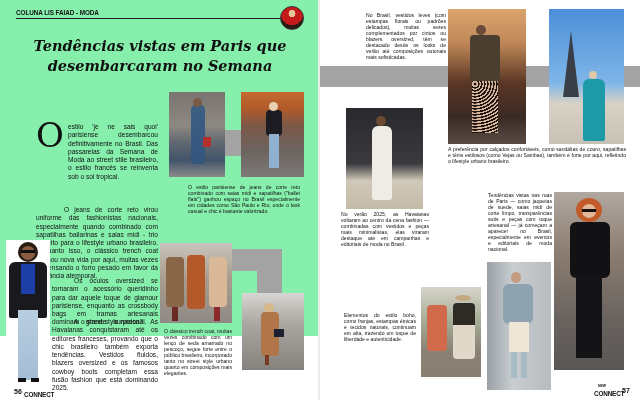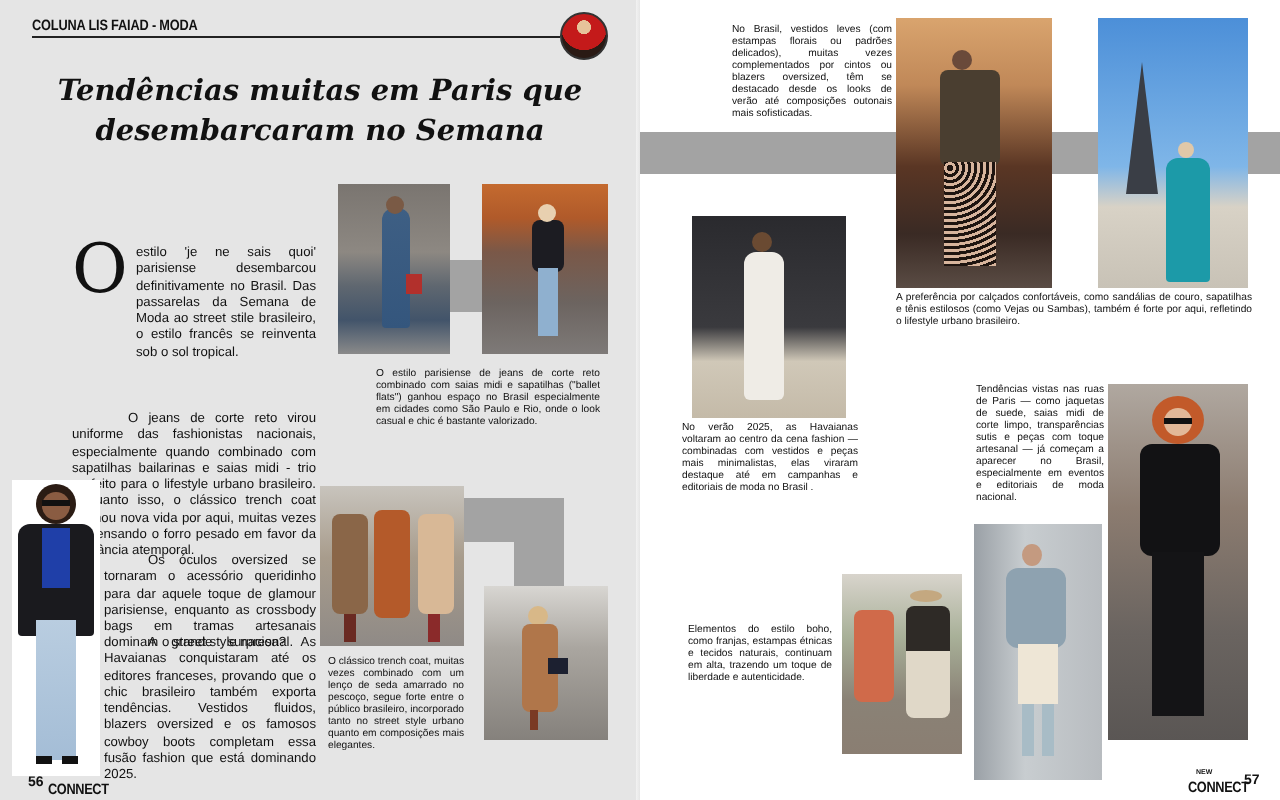--- a/index.html
+++ b/index.html
@@ -1,19 +1,19 @@
 <!DOCTYPE html>
 <html><head>
 <meta charset="utf-8">
 <style>
   * { box-sizing: border-box; margin: 0; padding: 0; }
   html, body { width: 640px; height: 400px; overflow: hidden; background: #fff; }
   body { position: relative; font-family: "Liberation Sans", sans-serif; color: #111; }
   .abs { position: absolute; }
-  .page-left { position: absolute; left: 0; top: 0; width: 320px; height: 400px; background: #e5e5e5; }
+  .page-left { position: absolute; left: 0; top: 0; width: 320px; height: 336px; background: #86efac; }
   .page-right { position: absolute; left: 320px; top: 0; width: 320px; height: 400px; background: #fff; }
   .gutter { position: absolute; left: 318px; top: 0; width: 4px; height: 400px; background: linear-gradient(to right, #f2f2f2, #e6e6e6, #f2f2f2); }
 
   .column-tag { left: 16px; top: 8px; font-family: "Liberation Sans", sans-serif; font-weight: bold; font-size: 7.5px; letter-spacing: -0.1px; color: #111; transform: scaleX(0.85); transform-origin: left; }
   .rule { left: 16px; top: 18px; width: 264px; height: 1px; background: #222; }
   .avatar { left: 280px; top: 6px; width: 24px; height: 24px; border-radius: 50%; background: radial-gradient(circle at 50% 30%, #e6c39a 0 18%, #c41a1a 19% 60%, #2a1a14 61%); border: 1px solid #333; }
 
   .headline { left: 20px; top: 36px; width: 280px; text-align: center; font-family: "DejaVu Serif", serif; font-style: italic; font-weight: bold; font-size: 14.5px; line-height: 20px; color: #111; }
 
   .body-text { font-family: "Liberation Sans", sans-serif; font-size: 6.6px; line-height: 8.3px; color: #111; text-align: justify; }
@@ -30,21 +30,21 @@
 </head>
 <body>
 
 <div class="page-left">
 
   <div class="abs column-tag">COLUNA LIS FAIAD - MODA</div>
   <div class="abs rule"></div>
   <div class="abs avatar"></div>
 
   <div class="abs headline">
-    <div>Tendências muitas em Paris que</div>
+    <div>Tendências vistas em Paris que</div>
     <div>desembarcaram no Semana</div>
   </div>
 
   <div class="abs dropcap">O</div>
   <div class="abs body-text" style="left:68px; top:123px; width:90px;">
     <span>estilo 'je ne sais quoi' parisiense desembarcou definitivamente no Brasil. Das passarelas da Semana de Moda ao street stile brasileiro, o estilo francês se reinventa sob o sol tropical.</span>
   </div>
 
   <div class="abs body-text" style="left:36px; top:206px; width:122px; text-indent:28px;">O jeans de corte reto virou uniforme das fashionistas nacionais, especialmente quando combinado com sapatilhas bailarinas e saias midi - trio perfeito para o lifestyle urbano brasileiro. Enquanto isso, o clássico trench coat ganhou nova vida por aqui, muitas vezes dispensando o forro pesado em favor da elegância atemporal.</div>
 

